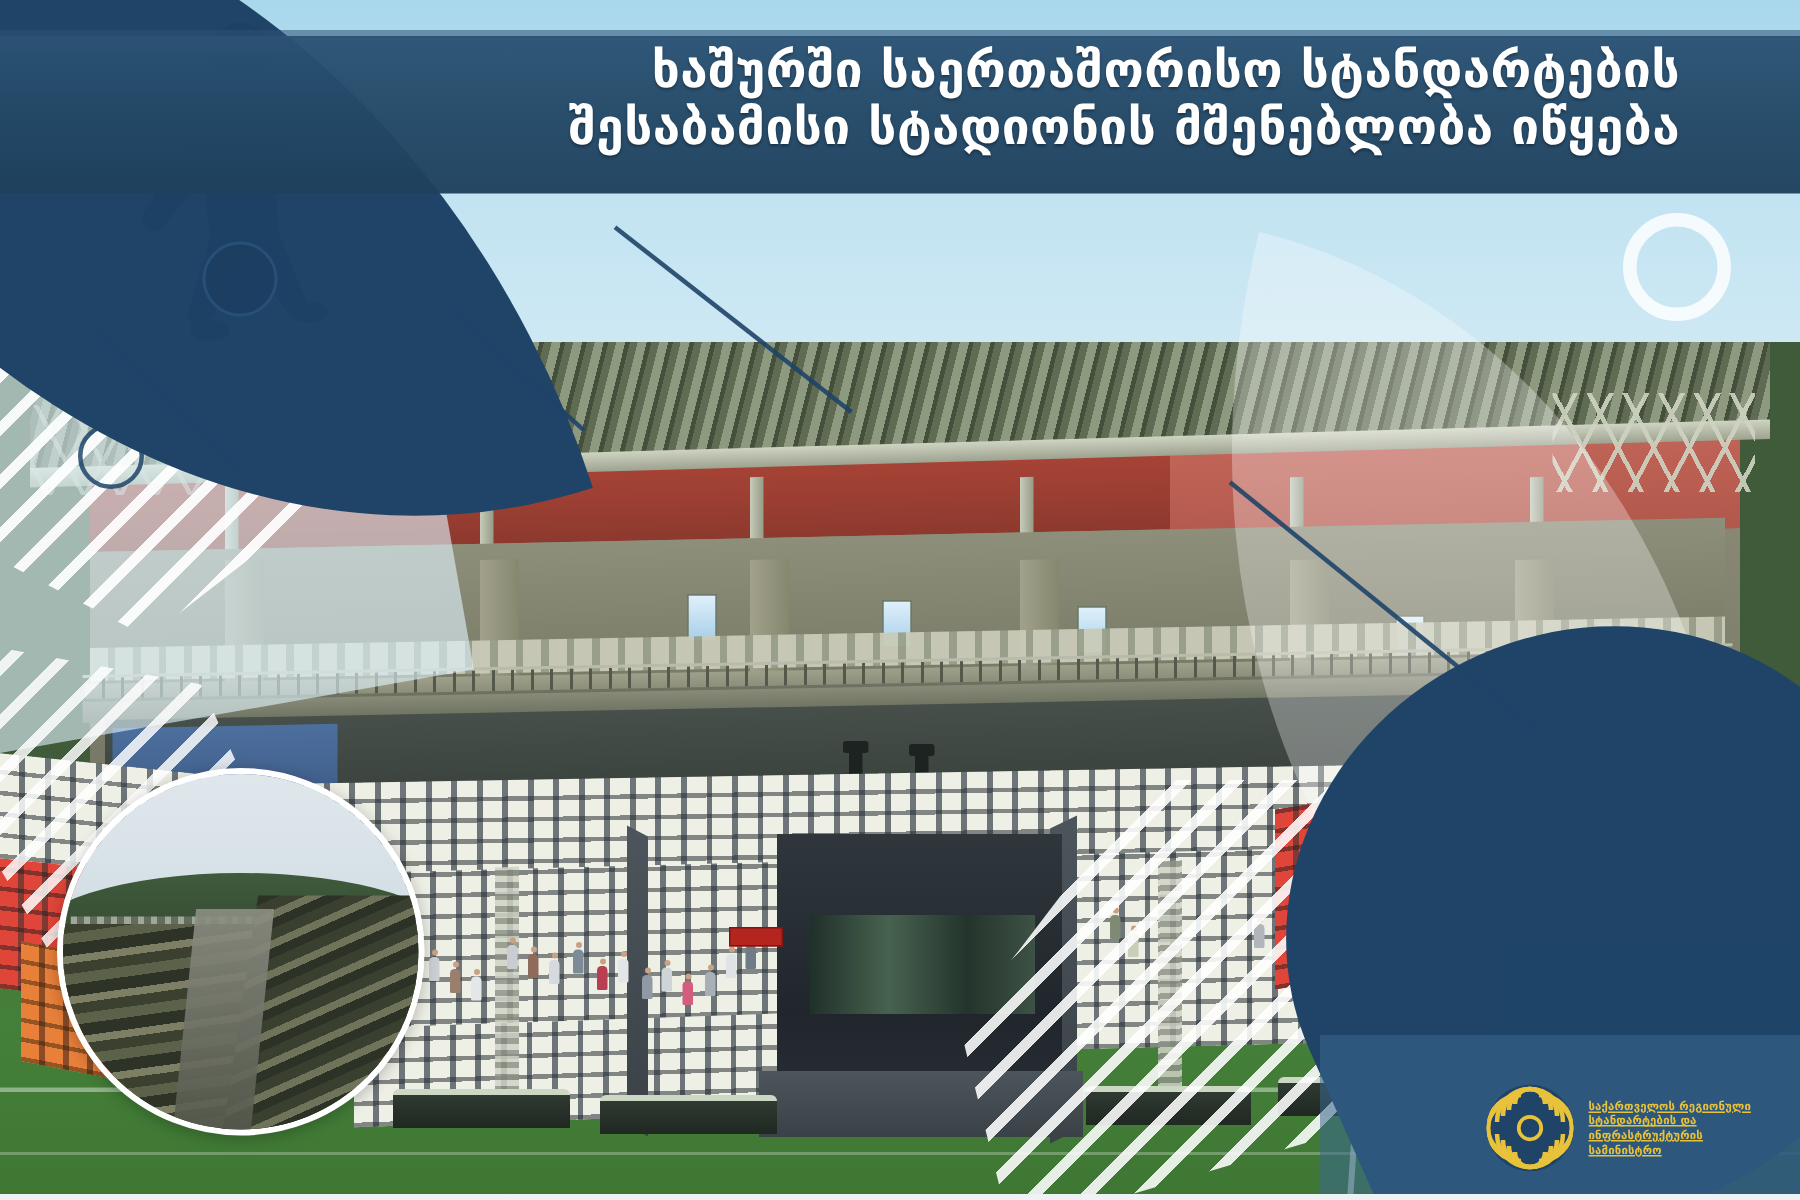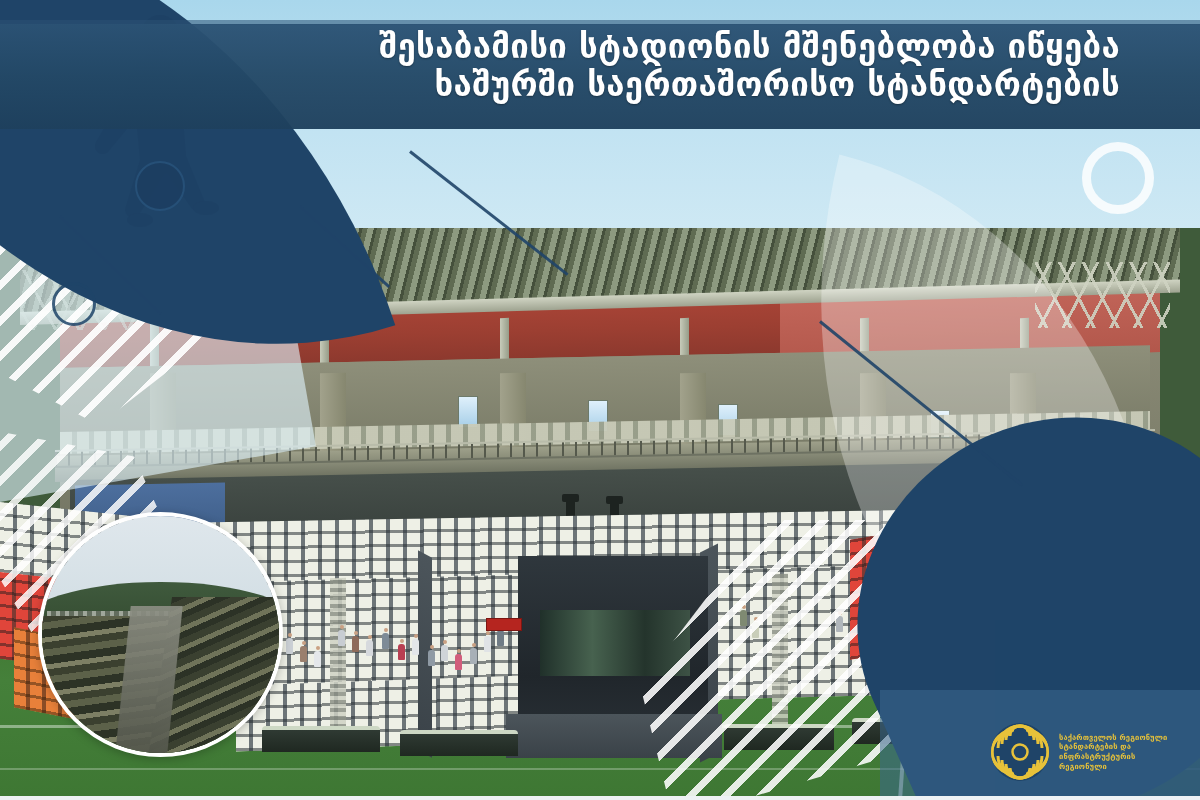--- a/index.html
+++ b/index.html
@@ -374,21 +374,21 @@
   .logo-mark{ width:60px; height:60px; flex:0 0 auto; }
   .logo-text{
     color:#e7c23a;
     font-family:"DejaVu Sans","Liberation Sans",sans-serif;
     font-weight:bold;
     font-size:7.6px;
     line-height:9.6px;
     letter-spacing:.1px;
     white-space:nowrap;
   }
-  .logo-text span{ display:block; }
+  .logo-text span{ display:block;text-decoration:underline; }
 
   
   .bottom-strip{
     position:absolute; left:0; bottom:0; width:1200px; height:4px;
     background:#eef2f4;
   }
 </style>
 </head>
 <body>
 
@@ -542,22 +542,22 @@
     <div class="inset-village"></div>
     <div class="inset-grass"></div>
     <div class="inset-terrace"></div>
     <div class="inset-ridge"></div>
     <div class="inset-path"></div>
   </div>
 
   <div class="band-edge-top"></div>
   <div class="band"></div>
   <div class="title">
+    <span class="title-line">ხაშურში საერთაშორისო სტანდარტების</span>
     <span class="title-line">შესაბამისი სტადიონის მშენებლობა იწყება</span>
-    <span class="title-line">ხაშურში საერთაშორისო სტანდარტების</span>
   </div>
 
   <div class="logo-group">
     <div class="logo-mark">
       <svg viewBox="0 0 60 60" width="60" height="60" aria-hidden="true">
         <defs>
           <clipPath id="cc">
               <circle cx="30" cy="30" r="29"></circle>
             </clipPath>
         </defs>
@@ -581,18 +581,18 @@
           </g>
           <circle cx="30" cy="30" r="7" fill="#1f4468"></circle>
           <circle cx="30" cy="30" r="7.5" fill="none" stroke="#e7c23a" stroke-width="2.5"></circle>
         </g>
       </svg>
     </div>
     <div class="logo-text">
       <span>საქართველოს რეგიონული</span>
       <span>სტანდარტების და</span>
       <span>ინფრასტრუქტურის</span>
-      <span>რეგიონული</span>
+      <span>სამინისტრო</span>
     </div>
   </div>
 
   <div class="bottom-strip"></div>
 </div>
 
 </body></html>

